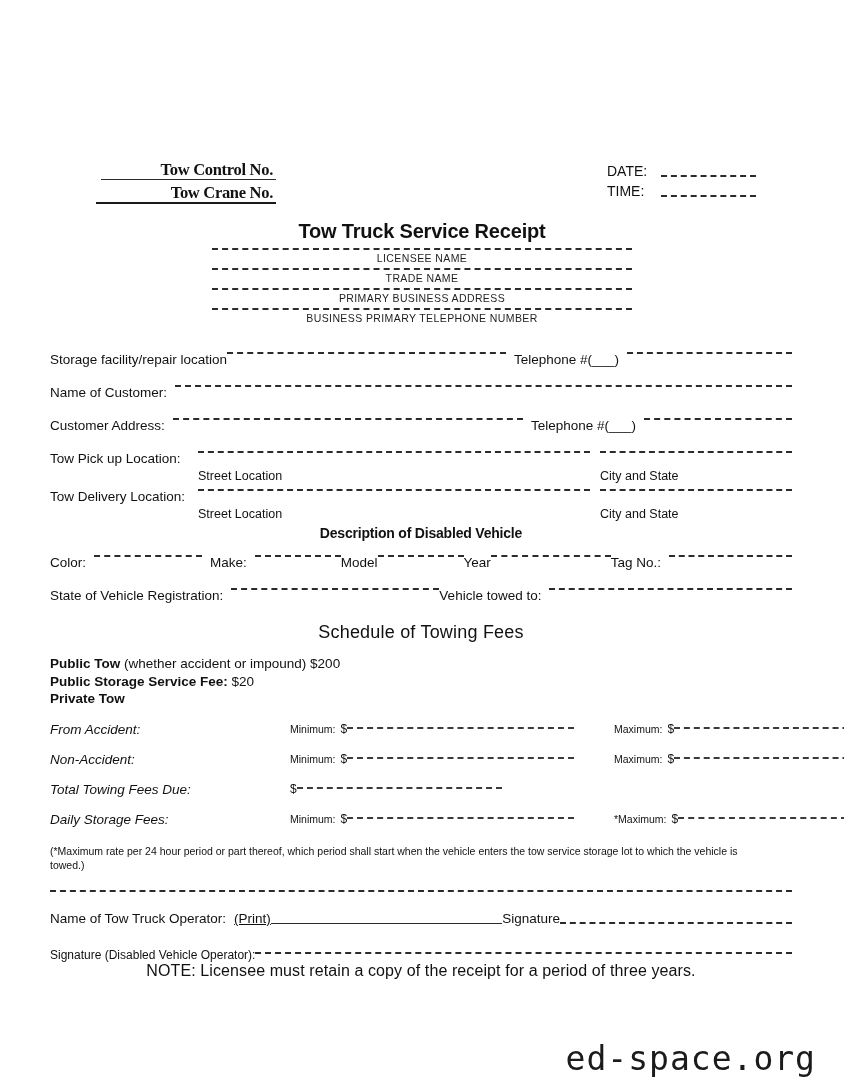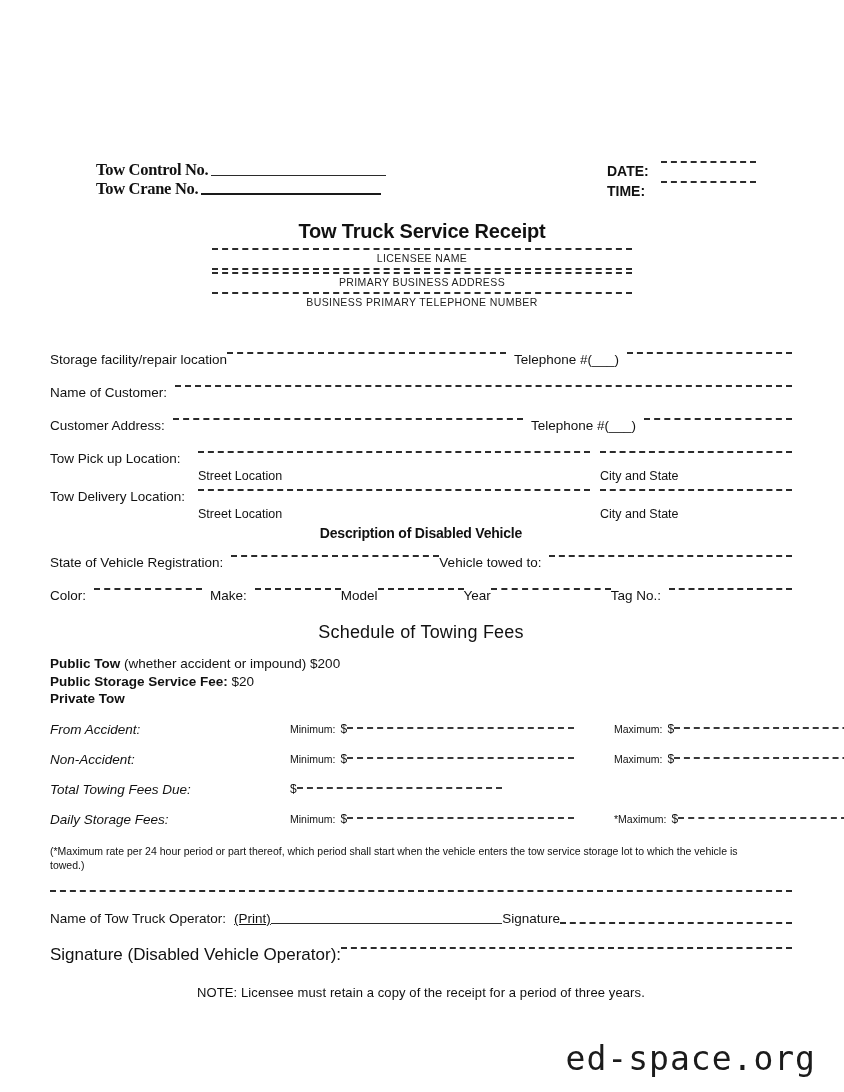--- a/index.html
+++ b/index.html
@@ -39,41 +39,41 @@
     justify-content: space-between;
     align-items: flex-start;
   }
   .tow-no-block {
     font-family: "Liberation Serif", serif;
     font-weight: bold;
     font-size: 16.5px;
     line-height: 19px;
     letter-spacing: -0.3px;
   }
-  .tow-no-line { display: flex; align-items: flex-end; white-space: nowrap; }
+  .tow-no-line { display: flex; align-items: flex-end; white-space: nowrap; flex-direction: column; }
   .tow-no-line .lbl { margin-right: 3px; }
   .tow-no-line .fill1 {
     display: inline-block;
     width: 175px;
     border-bottom: 1.5px solid #2b2b2b;
     margin-bottom: 3px;
   }
   .tow-no-line .fill2 {
     display: inline-block;
     width: 180px;
     border-bottom: 2.5px solid #1a1a1a;
     margin-bottom: 3px;
   }
 
   .datetime-block {
     font-size: 14px;
     line-height: 20px;
     padding-top: 1px;
   }
-  .dt-line { display: flex; align-items: flex-start; white-space: nowrap; font-weight: bold; }
+  .dt-line { display: flex; align-items: flex-end; white-space: nowrap; }
   .dt-line .lbl { width: 48px; }
   .dt-line .fill {
     display: inline-block;
     width: 95px;
     border-bottom: 2px dashed #2b2b2b;
     margin-bottom: 4px;
     margin-left: 6px;
   }
 
   
@@ -188,26 +188,25 @@
   }
   .oprow .sig { white-space: nowrap; }
   .oprow .dashfill {
     width: 232px;
     flex: 0 0 auto;
     border-bottom: 2px dashed #2b2b2b;
     height: 0;
     margin-bottom: 3px;
   }
 
-  .sigrow { display: flex; align-items: flex-start; margin-top: 20px; font-size: 17px; }
+  .sigrow { display: flex; align-items: center; margin-top: 20px; font-size: 12px; }
 
   .note {
     text-align: center;
-    font-size: 13px;
-    margin-top: 22px;
+    font-size: 16px;
     letter-spacing: 0.1px;
   }
 
   
   .watermark {
     position: absolute;
     right: 28px;
     bottom: 14px;
     font-family: "DejaVu Sans Mono", monospace;
     font-size: 33px;
@@ -248,20 +247,21 @@
 
   <div class="doc-title">Tow Truck Service Receipt</div>
 
   <div class="licensee-wrap">
     <div class="lic-item">
       <div class="lic-rule"></div>
       <div class="lic-cap">LICENSEE NAME</div>
     </div>
     <div class="lic-item">
       <div class="lic-rule"></div>
+      <div class="lic-cap">TRADE NAME</div>
     </div>
     <div class="lic-item">
       <div class="lic-rule"></div>
       <div class="lic-cap">PRIMARY BUSINESS ADDRESS</div>
     </div>
     <div class="lic-item">
       <div class="lic-rule"></div>
       <div class="lic-cap">BUSINESS PRIMARY TELEPHONE NUMBER</div>
     </div>
   </div>
@@ -323,45 +323,45 @@
       <div class="loc-caprow">
         <span class="sp"></span>
         <span class="c1 loc-cap">Street Location</span>
         <span class="c2 loc-cap">City and State</span>
       </div>
     </div>
 
     <div class="sect-head">Description of Disabled Vehicle</div>
 
     <div class="frow">
-      <span class="lbl">State of Vehicle Registration:</span>
-      <span class="gap8"></span>
-      <span class="dline fixed" style="width:208px"></span>
-      <span class="lbl">Vehicle towed to:</span>
-      <span class="gap8"></span>
-      <span class="dline"></span>
-    </div>
-
-    <div class="frow">
       <span class="lbl">Color:</span>
       <span class="gap8"></span>
       <span class="dline fixed" style="width:108px"></span>
       <span class="gap8"></span>
       <span class="lbl">Make:</span>
       <span class="gap8"></span>
       <span class="dline fixed" style="width:86px"></span>
       <span class="lbl">Model</span>
       <span class="dline fixed" style="width:86px"></span>
       <span class="lbl">Year</span>
       <span class="dline fixed" style="width:120px"></span>
       <span class="lbl">Tag No.:</span>
       <span class="gap8"></span>
       <span class="dline"></span>
     </div>
 
+    <div class="frow">
+      <span class="lbl">State of Vehicle Registration:</span>
+      <span class="gap8"></span>
+      <span class="dline fixed" style="width:208px"></span>
+      <span class="lbl">Vehicle towed to:</span>
+      <span class="gap8"></span>
+      <span class="dline"></span>
+    </div>
+
     <div class="sect-head light">Schedule of Towing Fees</div>
 
     <div class="fee-head">
       <div class="ln">
         <b>Public Tow</b>
         <span>(whether accident or impound) $200</span>
       </div>
       <div class="ln">
         <b>Public Storage Service Fee:</b>
         <span>$20</span>

